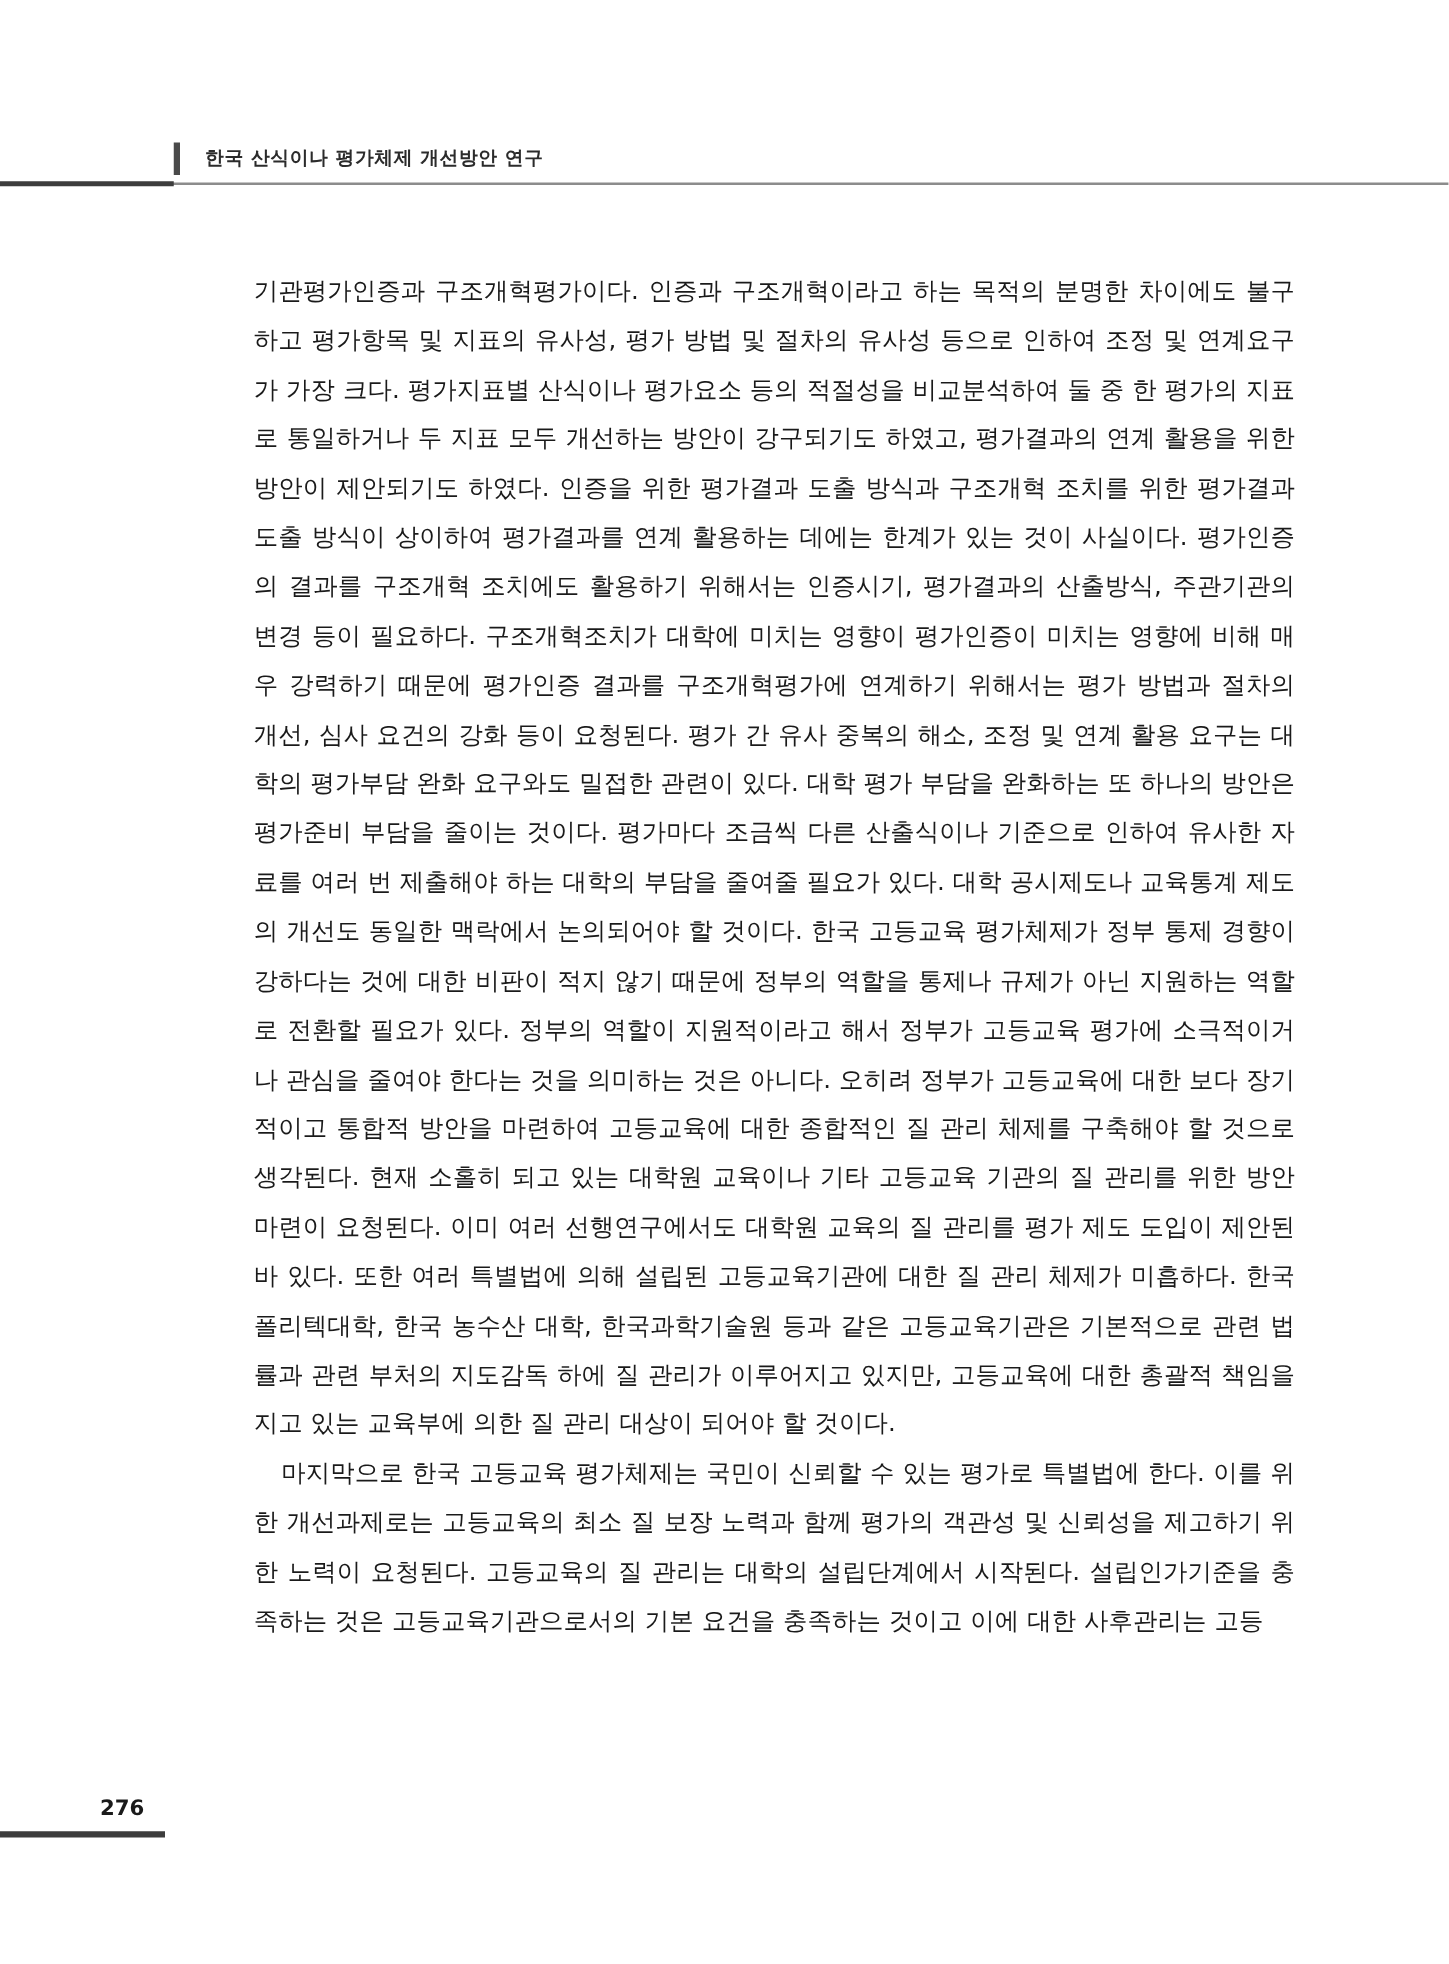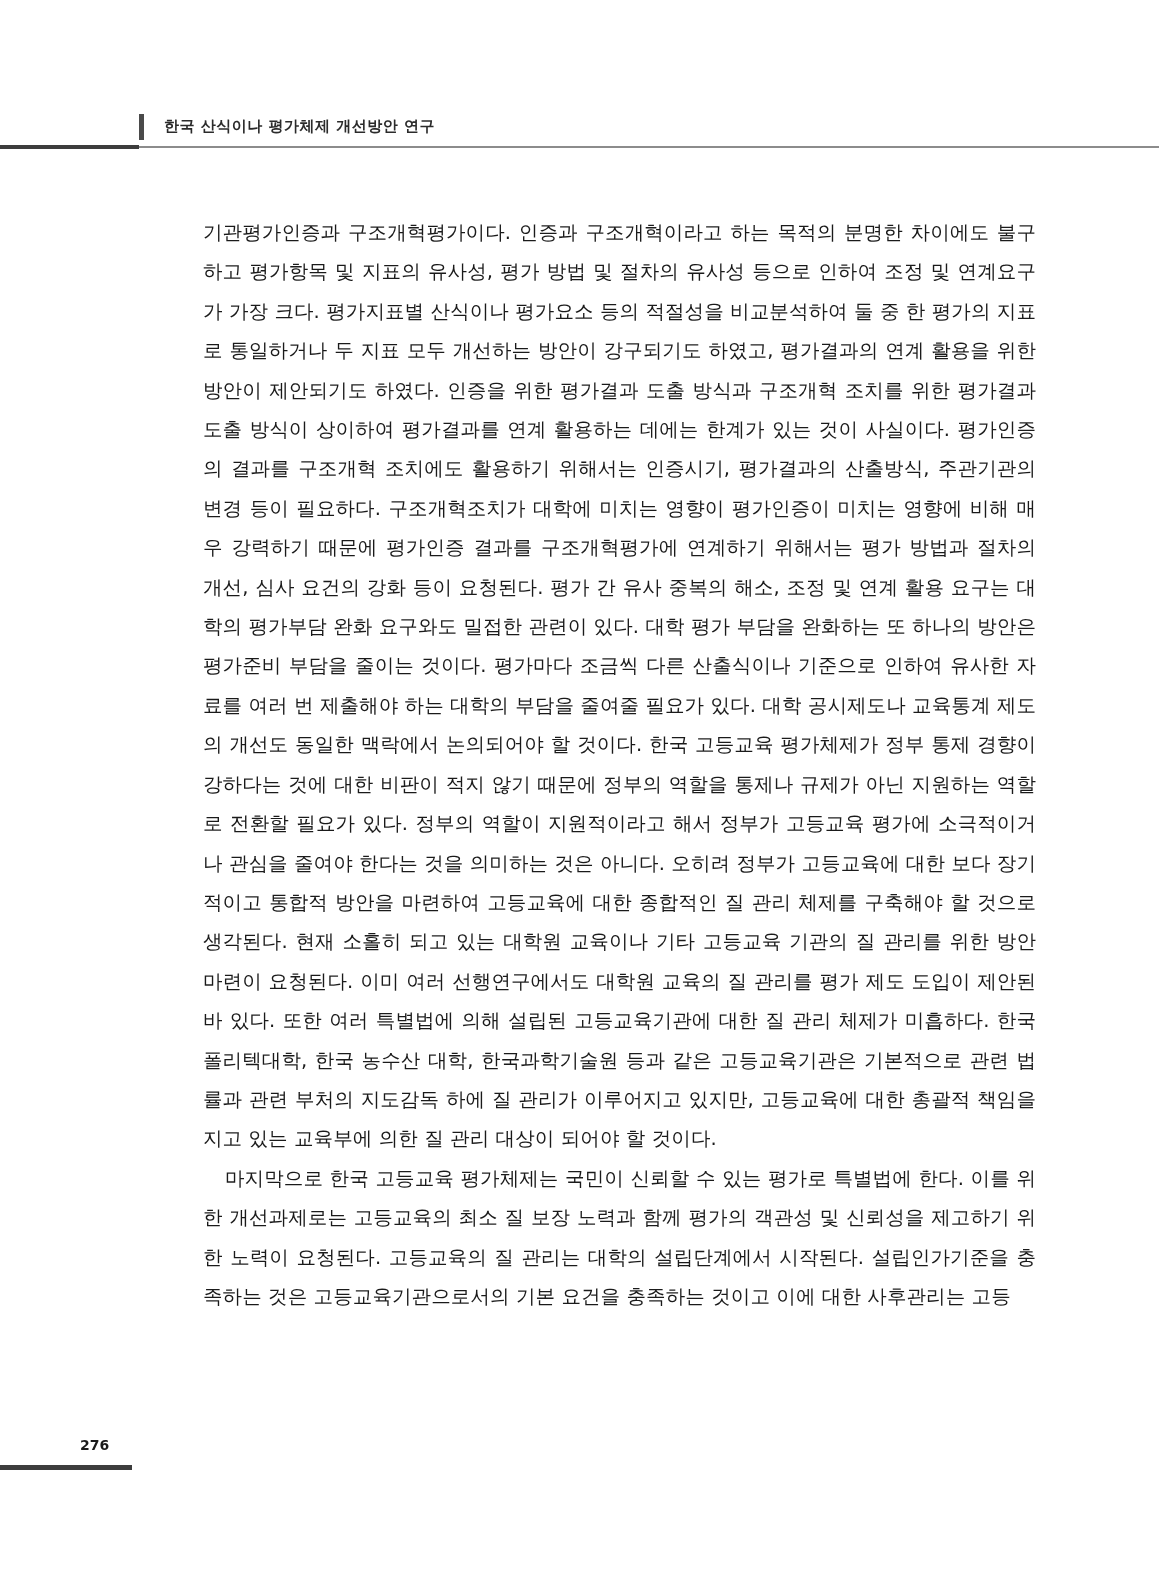--- a/index.html
+++ b/index.html
@@ -97,21 +97,21 @@
     left: 0;
     top: 28px;
     width: 132px;
     height: 5px;
     background: #3d3d3d;
   }
   .page-number {
     position: absolute;
     left: 80px;
     top: 0px;
-    font-size: 14px;
+    font-size: 17px;
     color: #1a1a1a;
     font-weight: 600;
   }
 </style>
 </head>
 <body>
 
 <div class="page">
 
   <div class="header">

